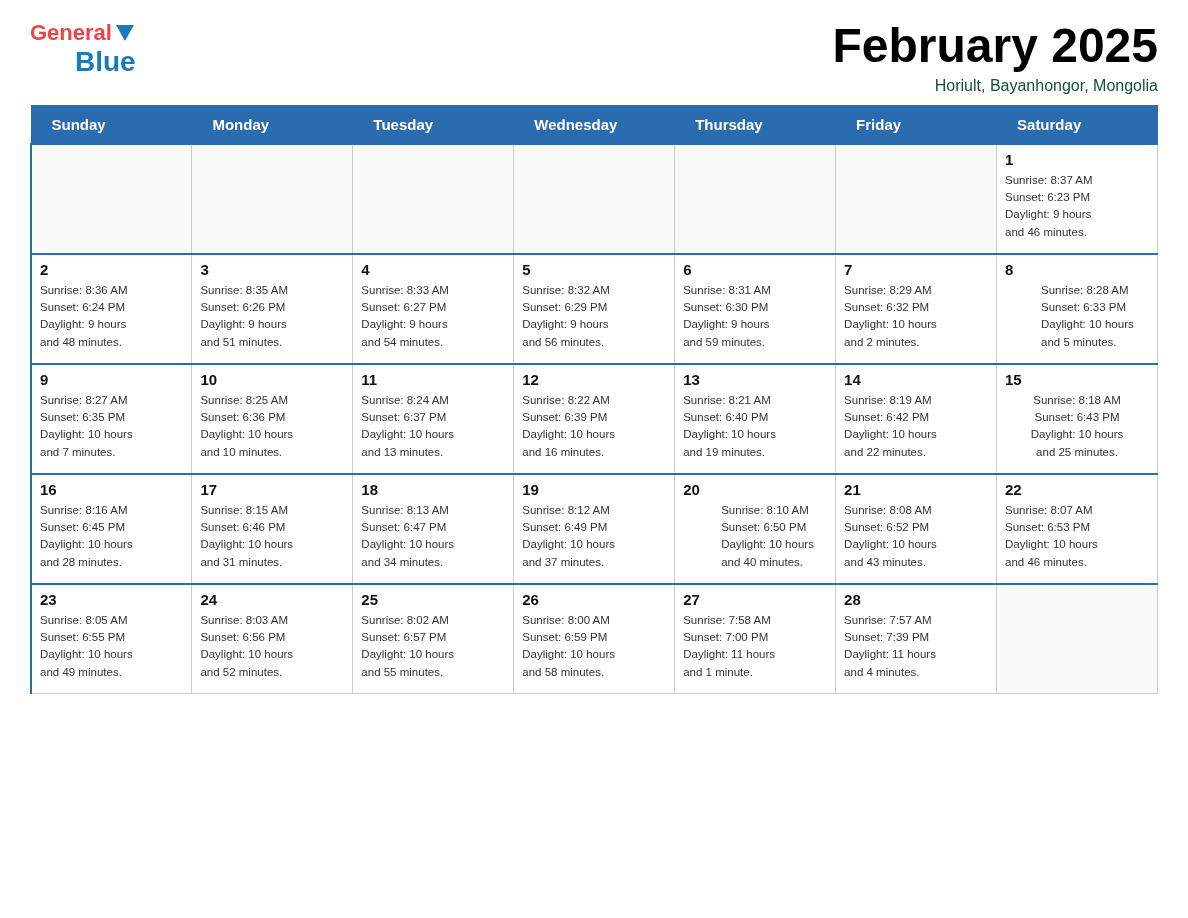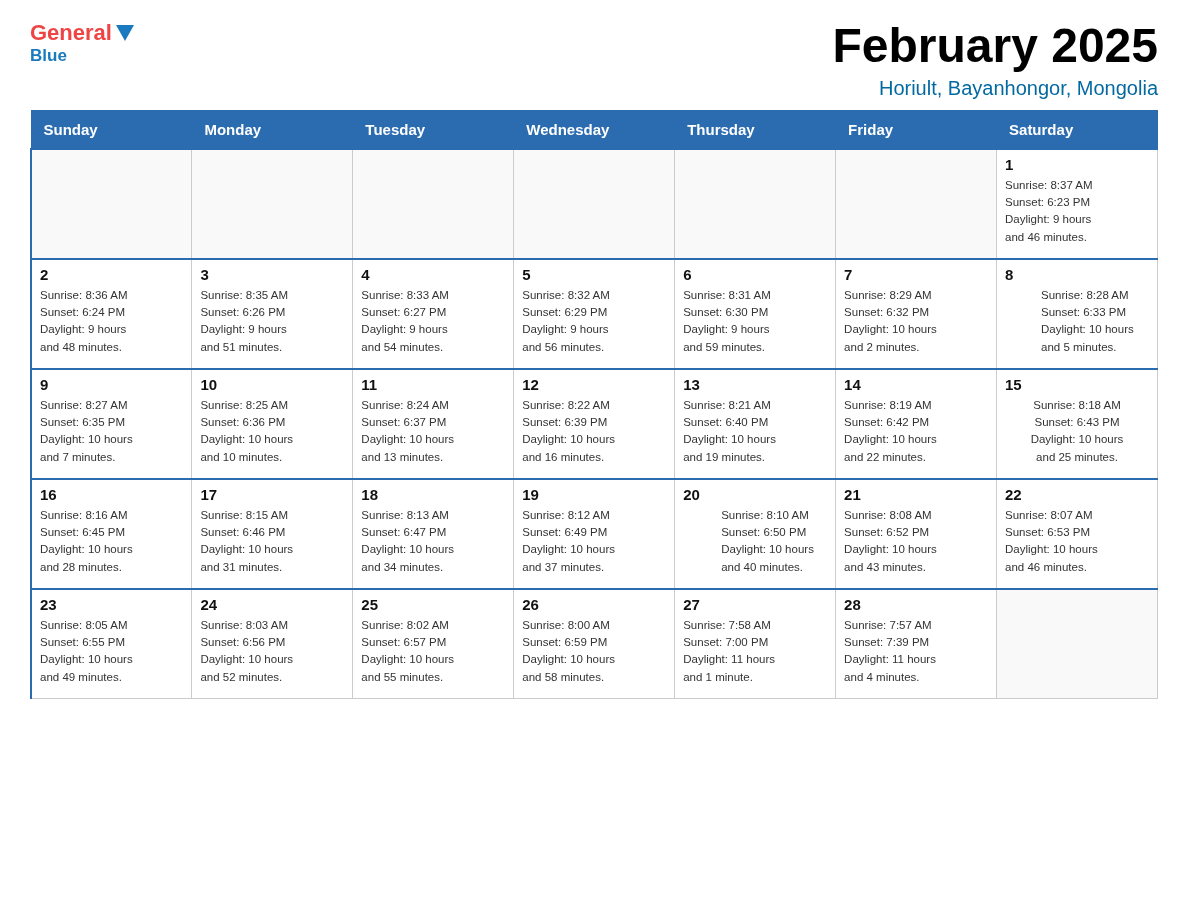--- a/index.html
+++ b/index.html
@@ -20,54 +20,55 @@
       display: flex;
       align-items: center;
       gap: 0;
     }
     .logo-text-general {
       font-size: 22px;
       font-weight: bold;
       color: #ef4444;
     }
     .logo-text-blue {
-      font-size: 17px;
+      font-size: 28px;
       font-weight: bold;
       color: #1a7abf;
+      margin-left: 45px;
     }
     .logo-icon {
       display: flex;
       flex-direction: column;
       align-items: flex-start;
     }
     .logo-row1 { display: flex; align-items: center; }
     .logo-row2 { display: flex; align-items: center; }
     .title-section {
       text-align: right;
     }
     .month-title {
       font-size: 48px;
       font-weight: bold;
       color: #000000;
       line-height: 1.1;
     }
     .location-title {
-      font-size: 20px;
-      color: #0369a1;
+      font-size: 16px;
+      color: #14532d;
       margin-top: 4px;
     }
     .calendar {
       width: 100%;
       border-collapse: collapse;
       margin-top: 10px;
     }
     .calendar th {
       background-color: #2b6cb0;
       color: white;
-      padding: 10px 12px;
+      padding: 10px 20px;
       text-align: left;
       font-size: 15px;
       border: 1px solid #2b6cb0;
     }
     .calendar td {
       border: 1px solid #ccc;
       vertical-align: top;
       padding: 6px 8px;
       width: 14.28%;
       height: 110px;

